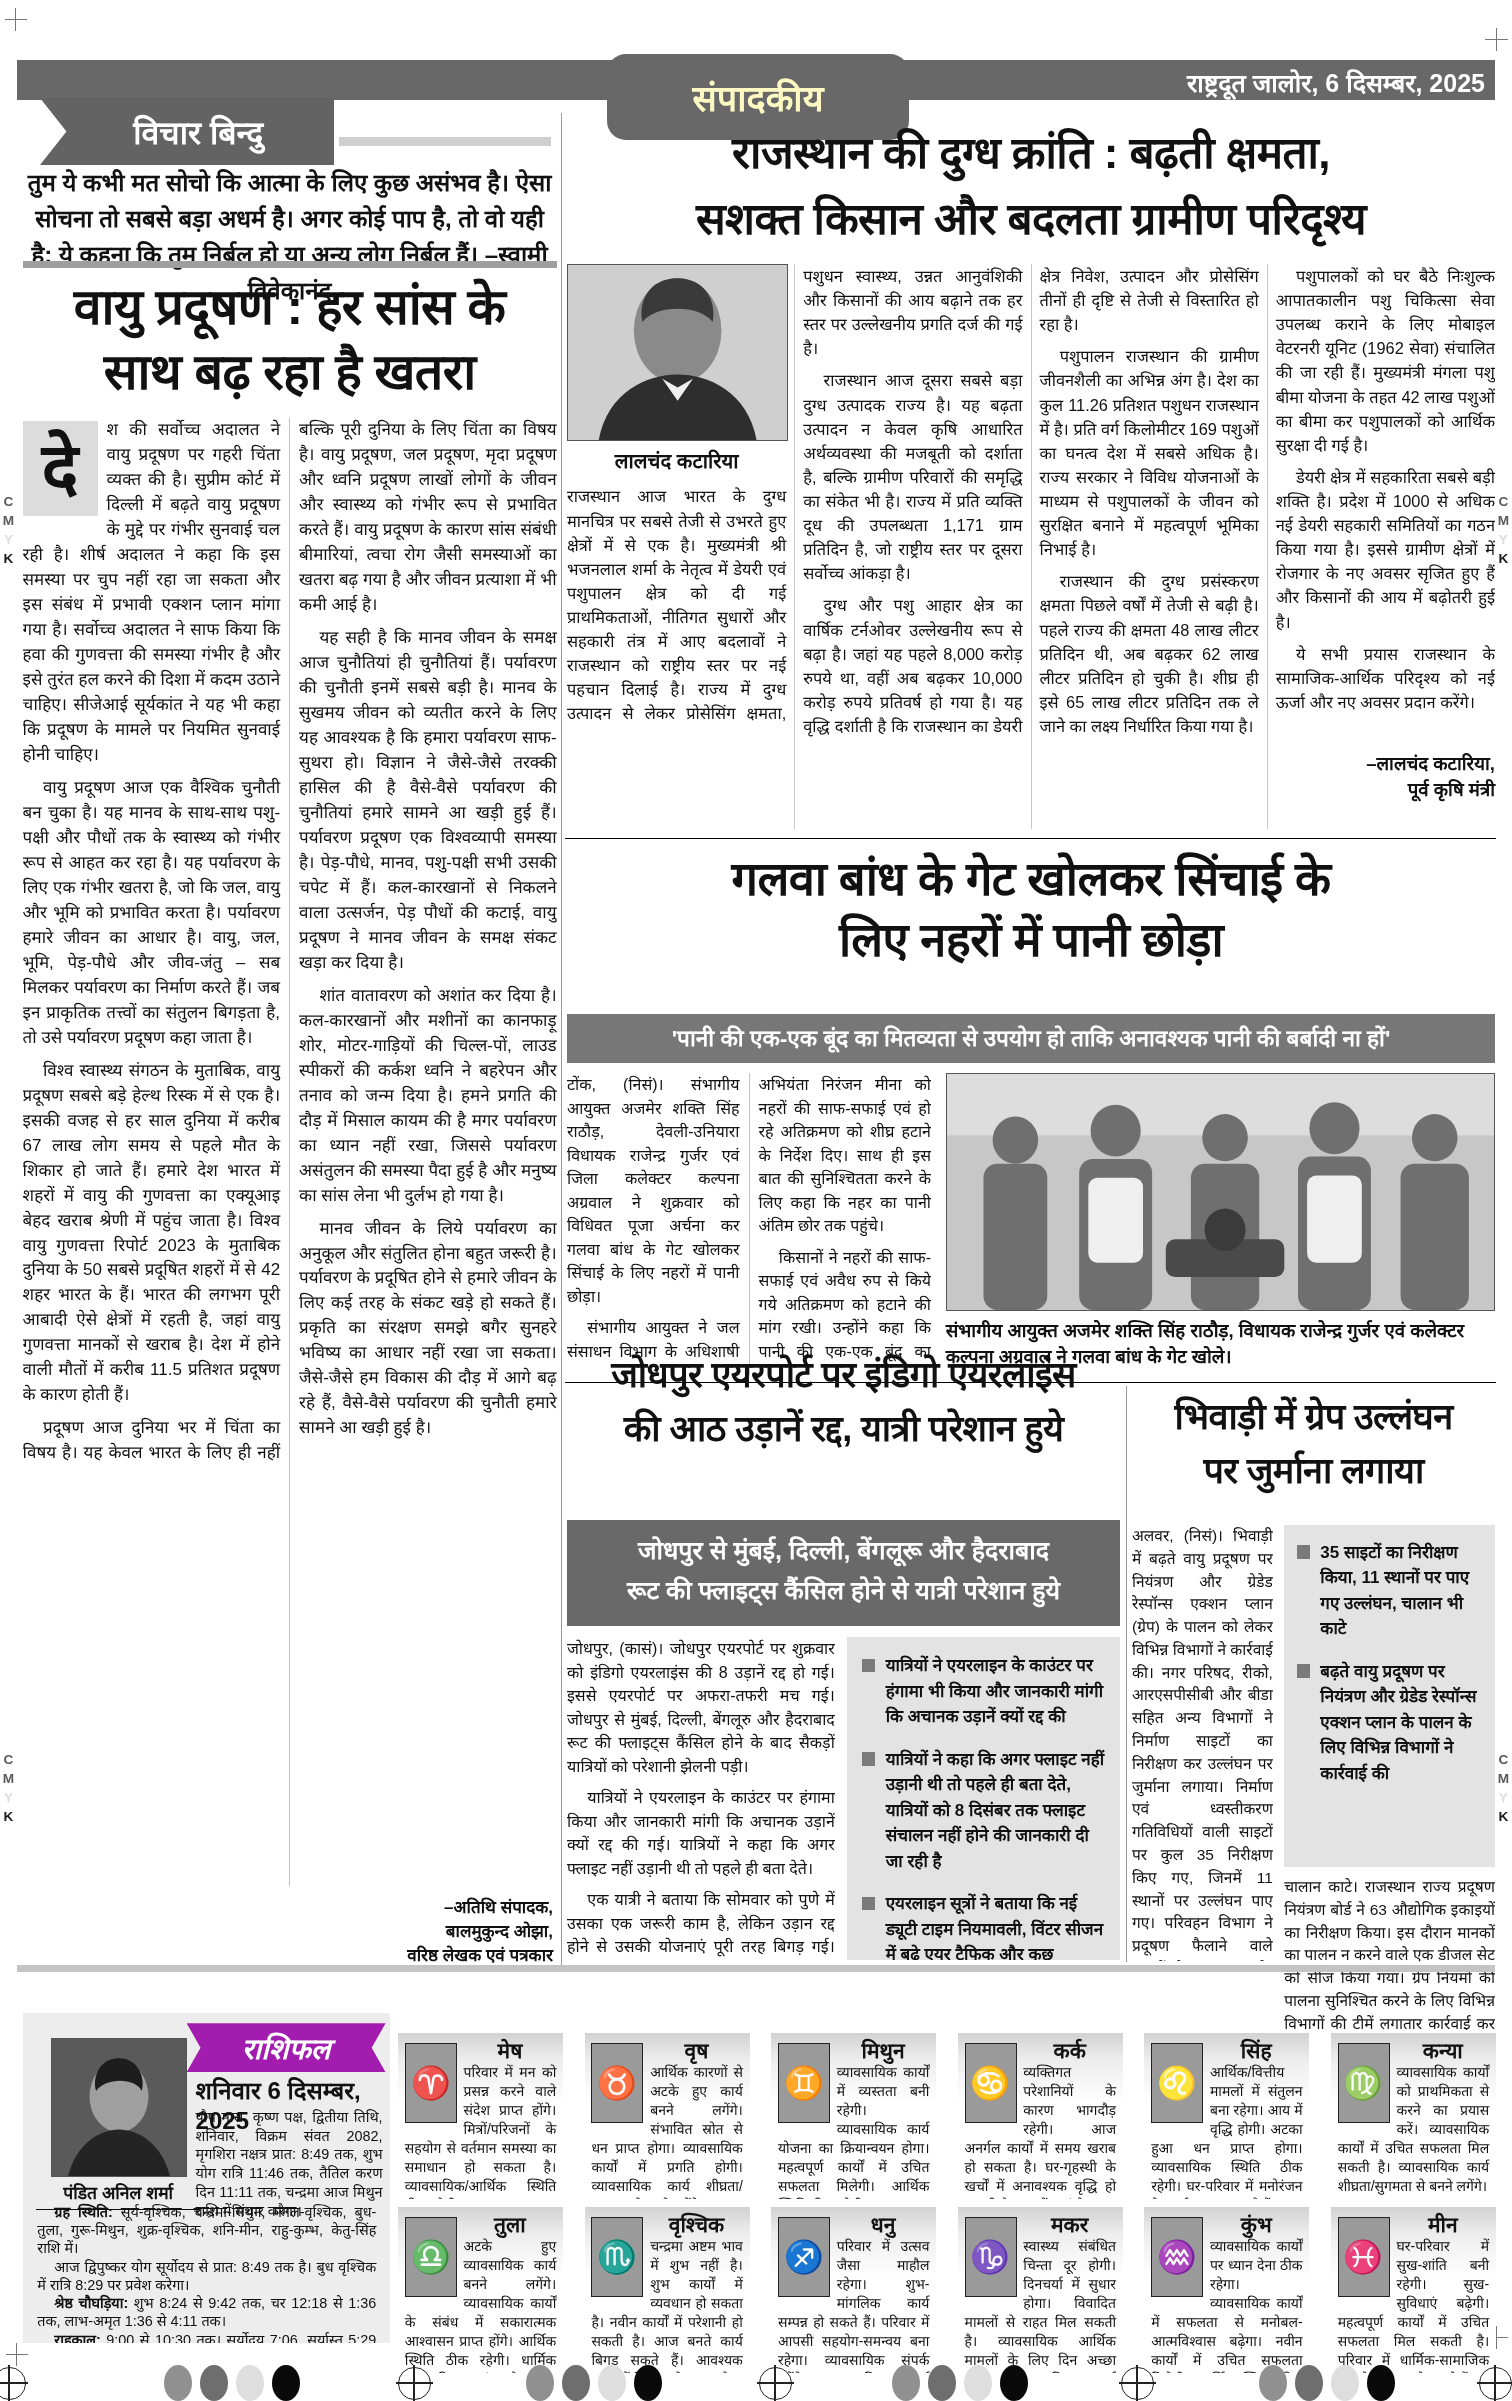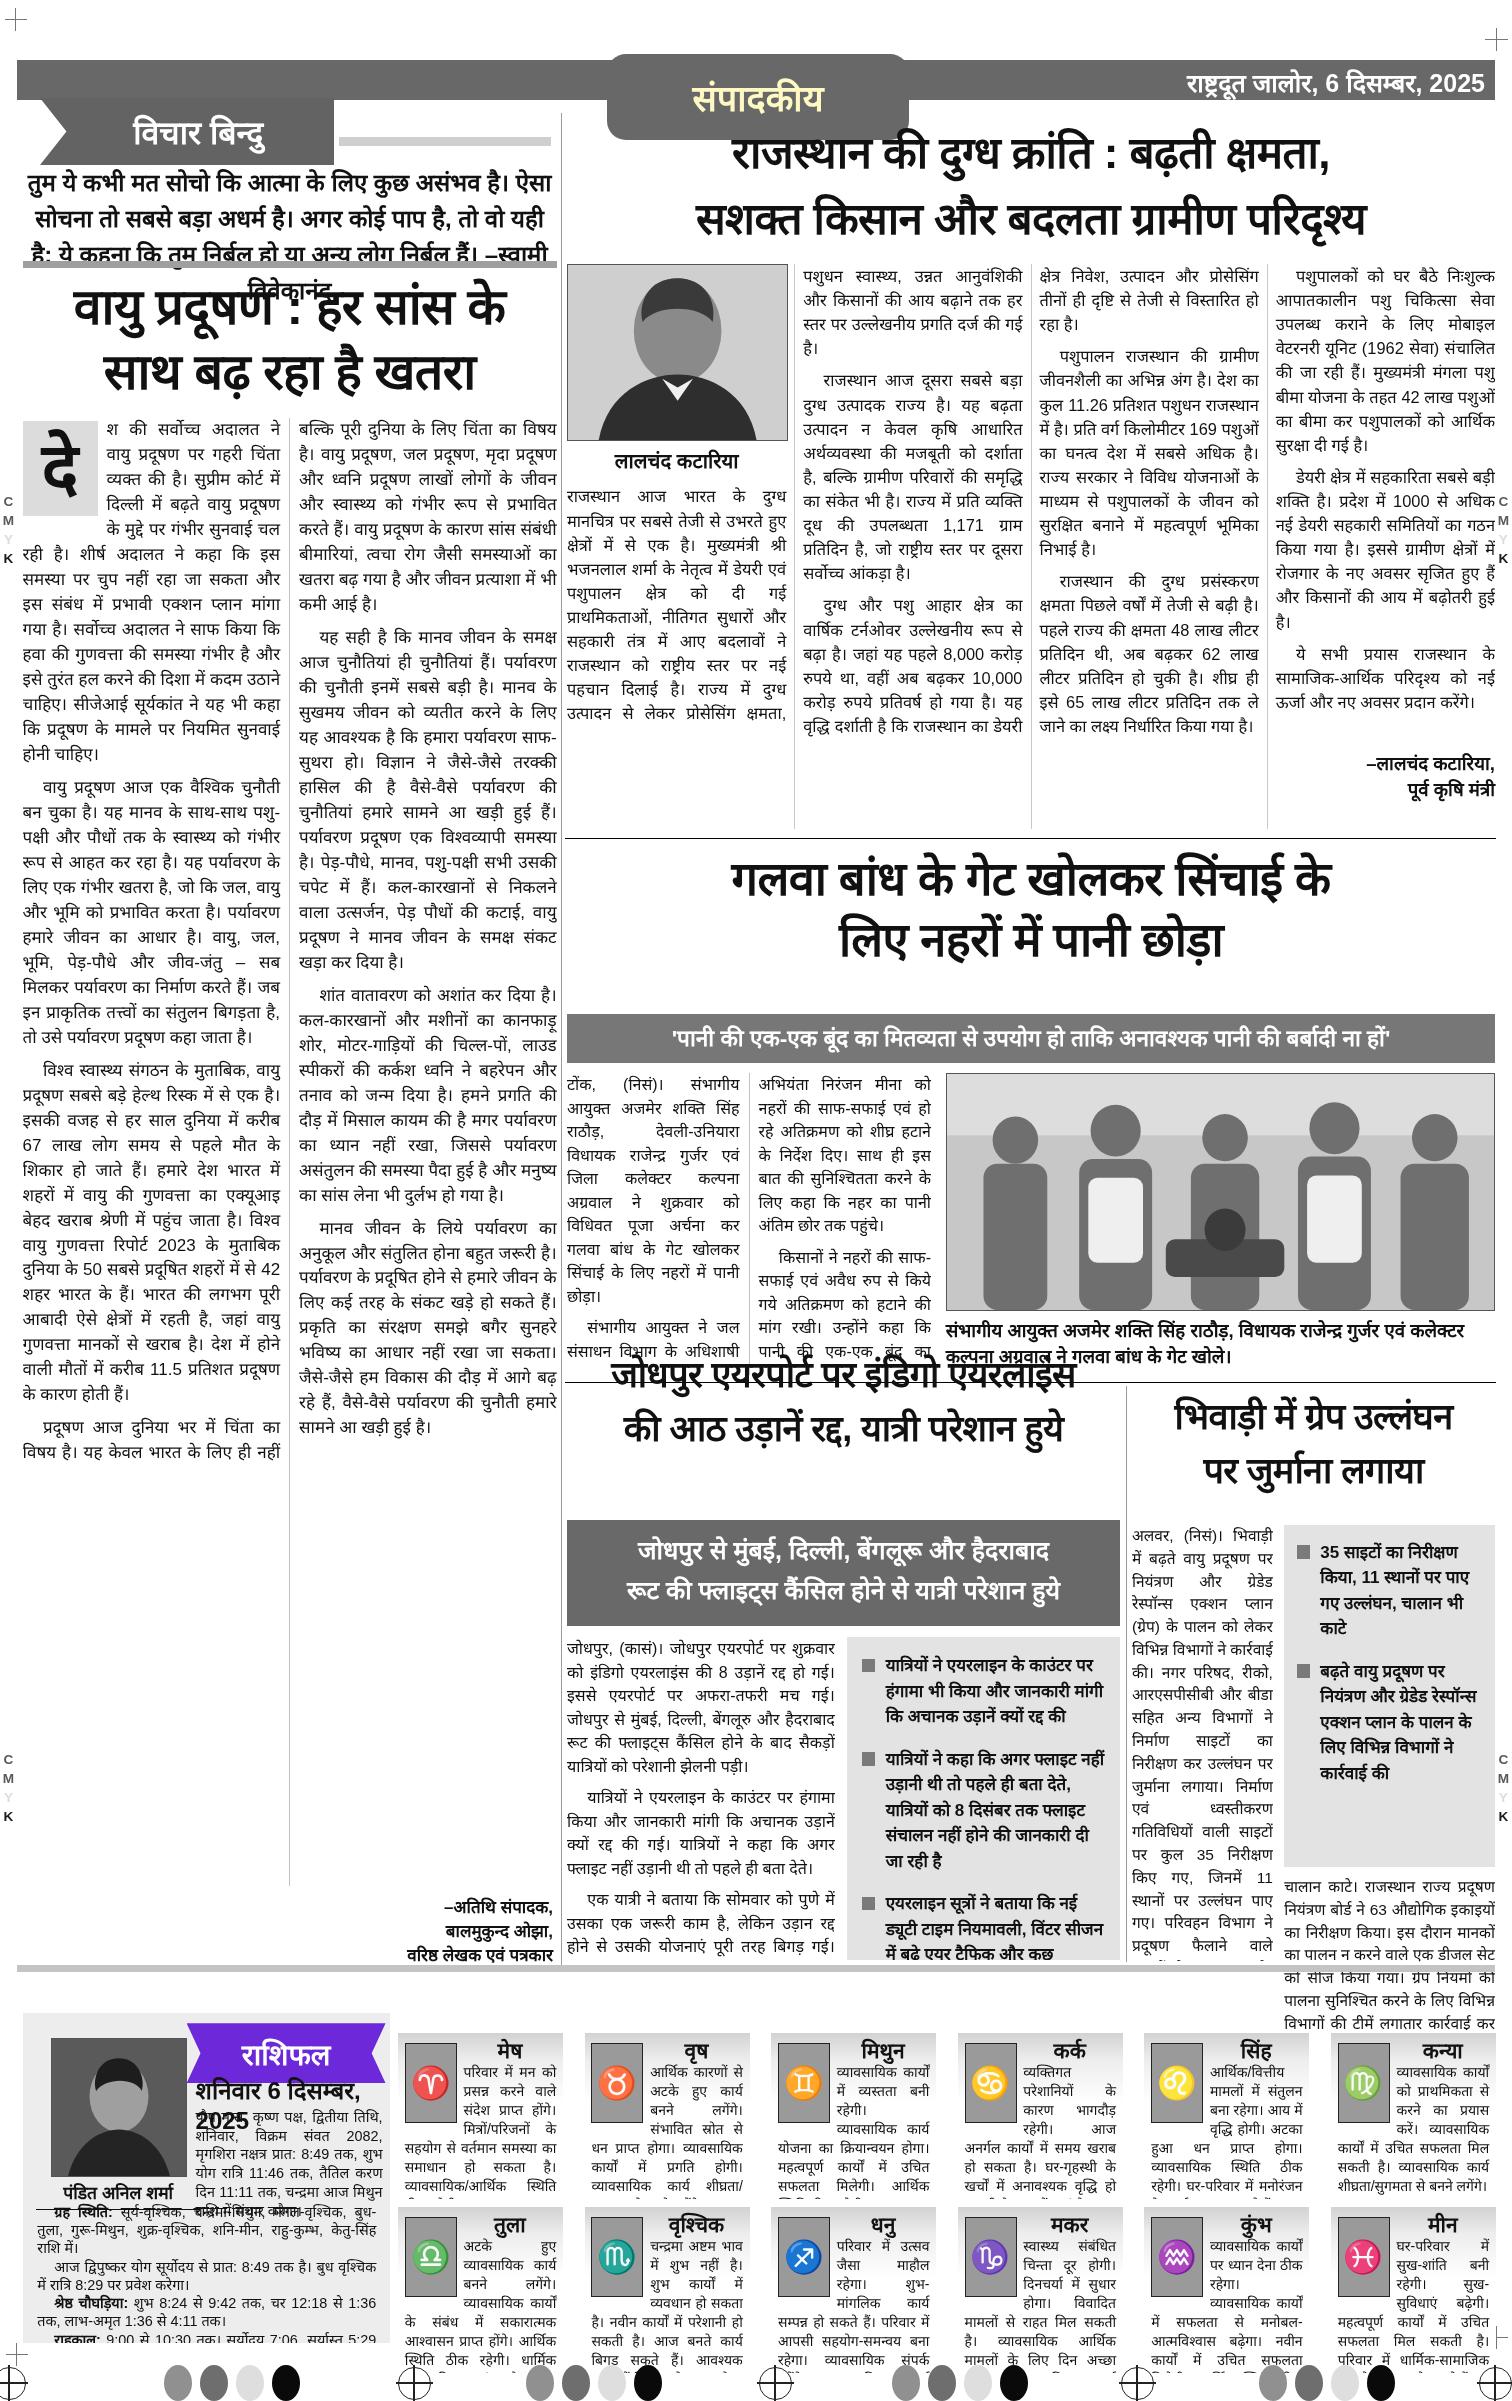--- a/index.html
+++ b/index.html
@@ -37,23 +37,23 @@
   .caption{font-weight:bold;text-align:center;}
   .caption-left{font-weight:bold;text-align:left;}
   
   .subbar{background:#777;color:#fff;font-weight:bold;text-align:center;}
   .graybox{background:#e3e3e3;}
   .bullet-item{display:flex;margin-bottom:17px;}
   .bullet-item .sq{flex:0 0 13.6px;height:13.6px;background:#7a7a7a;margin:5.6px 10.2px 0 0;}
   .bullet-item .bt{font-size:17px;font-weight:bold;line-height:1.5;text-align:left;}
   
   .rashifal-panel{left:22.6px;top:2013px;width:367px;height:330px;background:#ededed;overflow:hidden;}
-  .rashifal-flag{position:absolute;left:164px;top:10.2px;width:199px;height:60px;background:#6d28d9;
+  .rashifal-flag{position:absolute;left:164px;top:10.2px;width:199px;height:49px;background:#a21caf;
                  clip-path:polygon(0 0,100% 0,93% 50%,100% 100%,0 100%,7% 50%);
-                 display:flex;align-items:center;justify-content:center;}
+                 display:flex;align-items:center;justify-content:center;font-style:italic;}
   .rashifal-flag span{color:#fff;font-size:29px;font-weight:bold;}
   .pandit-photo{position:absolute;left:28px;top:25.4px;width:134px;height:137px;}
   .pandit-caption{position:absolute;left:13.6px;top:167px;width:164px;font-size:17.5px;border-bottom:1.7px solid #111;padding-bottom:4.5px;}
   .rashifal-date{position:absolute;left:173px;top:63px;width:186px;font-size:24px;font-weight:bold;line-height:1.25;}
   .rashifal-panchang{position:absolute;left:173px;top:95px;width:187px;font-size:14.4px;line-height:1.3;text-align:justify;}
   .rashifal-paras{position:absolute;left:14.7px;top:191px;width:339px;font-size:14.4px;line-height:1.24;text-align:justify;}
   .rashifal-paras p{margin:0 0 1.1px 0;text-indent:17px;}
   
   .zgrid{left:398px;top:2033px;width:1098px;display:grid;grid-template-columns:repeat(6,1fr);
          column-gap:21.5px;row-gap:8px;}

